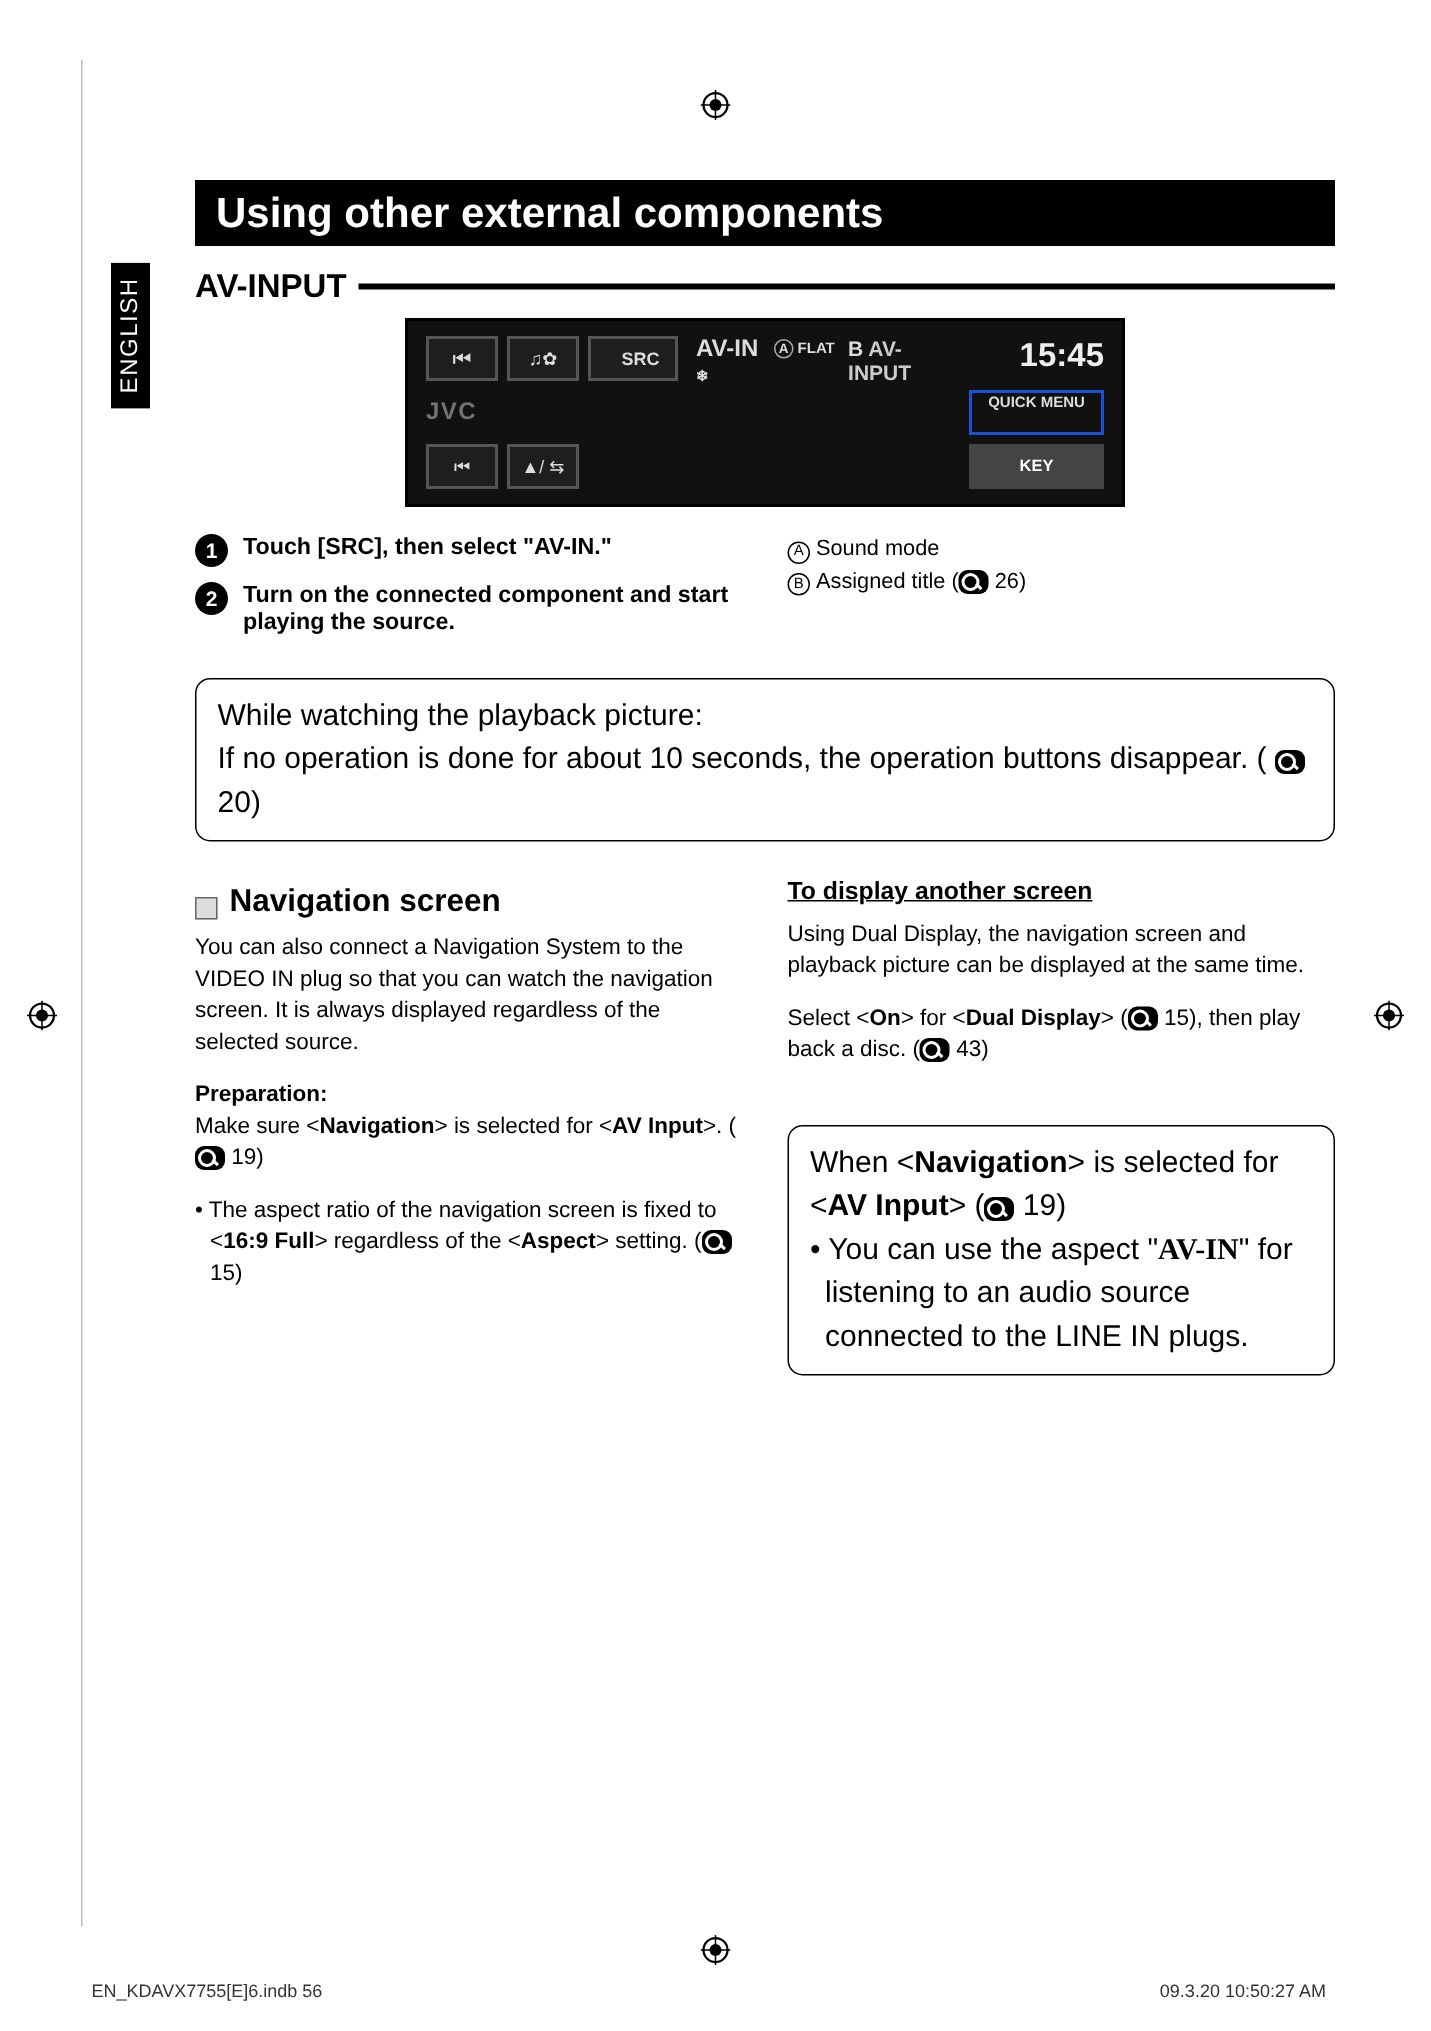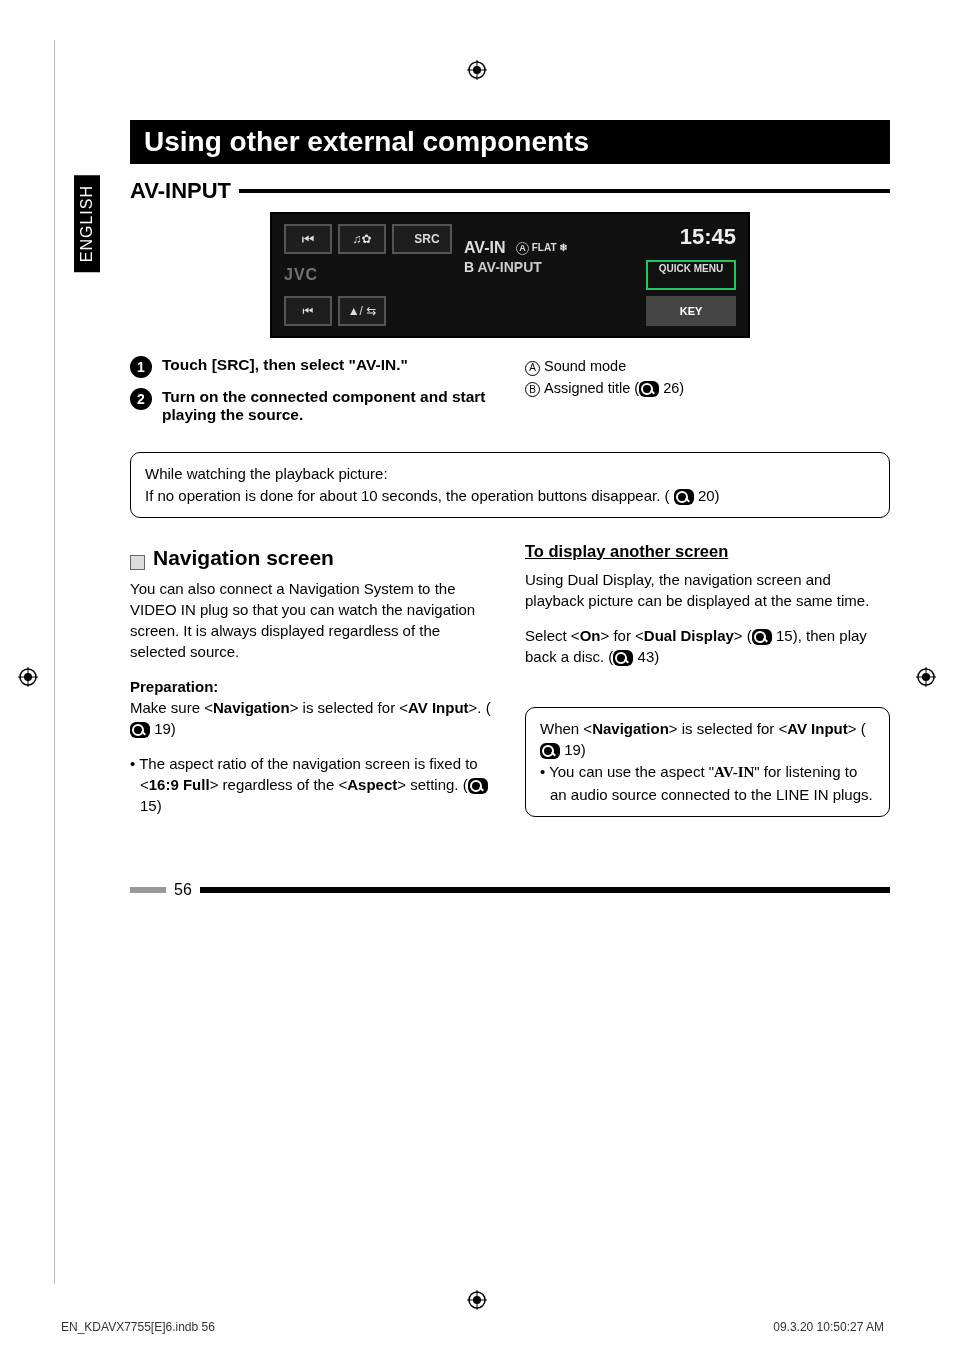--- a/index.html
+++ b/index.html
@@ -78,30 +78,30 @@
     background: #1e1e1e;
     border: 2px solid #555;
     display: flex;
     align-items: center;
     justify-content: center;
     font-size: 12px;
     color: #ddd;
   }
   .logo { grid-column: 1 / 3; grid-row: 2; letter-spacing: 1px; font-weight: 800; font-size: 16px; color:#737373; display:flex; align-items:center; }
   .src { grid-column: 3; grid-row: 1; font-weight: 800; font-size:12px;padding-left:10px; }
-  .mainlabel { grid-column: 4; grid-row: 1 / 3; display:flex; flex-direction:column; justify-content:center; gap:2px; padding-left:6px;}
+  .mainlabel { grid-column: 4; grid-row: 1 / 3; display:flex; flex-direction:row; justify-content:center; gap:2px; padding-left:6px;}
   .mainlabel .l1 { font-size: 16px; font-weight:800; color:#ddd;}
   .mainlabel .l1 .tag { font-size:10px; vertical-align: middle; margin-left:6px;}
   .mainlabel .l1 .tag .circle, .legend .circle {
     display:inline-flex; width:13px; height:13px; border:1px solid #aaa; border-radius:50%;
     align-items:center; justify-content:center; font-size:9px; line-height:1;
   }
   .mainlabel .l2 { font-size: 14px; font-weight:700; color:#ccc;}
   .clock { grid-column: 5; grid-row: 1; font-size: 22px; font-weight:700; color:#eee; text-align:right;}
-  .qm { grid-column: 5; grid-row: 2; border:2px solid #22c55e; text-align:center; font-size:10px; font-weight:800; line-height:1; padding:2px; color:#ddd;}
+  .qm { grid-column: 5; grid-row: 2; border:2px solid #1d4ed8; text-align:center; font-size:10px; font-weight:800; line-height:1; padding:2px; color:#ddd;}
   .key { grid-column: 5; grid-row: 3; background:#444; text-align:center; font-size:11px; font-weight:800; display:flex; align-items:center; justify-content:center;}
   .mute-icon { font-size:14px; }
   .eject-btn { grid-column:2; grid-row:3;}
   .prev2 { grid-column:1; grid-row:3;}
 
   .two-col { display:flex; gap:30px; margin-bottom:18px; }
   .colL { flex:1; }
   .colR { flex:1; }
   .step { display:flex; gap:10px; margin-bottom:10px; }
   .stepnum {
@@ -114,21 +114,21 @@
   .legend .circle { border-color:#000; color:#000; width:15px; height:15px; font-size:10px; margin-right:4px;}
   .pageref {
     display:inline-flex; align-items:center; background:#000; color:#fff;
     border-radius:6px; padding:0 4px 0 2px; font-size:12px; height:16px; vertical-align:-2px;
   }
   .pageref::before { content:""; width:8px; height:8px; border:2px solid #fff; border-radius:50%; margin-right:2px; position:relative;}
   .pageref::after { content:""; width:5px; height:2px; background:#fff; transform:rotate(45deg); margin-left:-5px; margin-top:6px; position:relative;}
 
   .note-box {
     border:1px solid #000; border-radius:10px; padding:10px 14px;
-    font-size:15px; font-stretch: condensed; margin: 6px 0 24px 0; line-height:1.45;
+    font-size:20px; font-stretch: condensed; margin: 6px 0 24px 0; line-height:1.45;
   }
 
   .sub-hd { display:flex; align-items:flex-end; gap:8px; margin:4px 0 8px 0;}
   .sub-hd .box { width:15px; height:15px; background:#ddd; border:1px solid #666;}
   .sub-hd h3 { font-size:21px; font-weight:800; font-stretch:condensed;}
   .body { font-size:15px; font-stretch:condensed; line-height:1.4; margin-bottom:14px;}
 
   .underline-hd { font-size:16.5px; font-weight:800; text-decoration:underline; font-stretch:condensed; margin-bottom:8px;}
 
   .pagenum { position:relative; margin-top:40px; font-size:16px; margin-left:60px; display:flex; align-items:center;}
@@ -274,21 +274,18 @@
             <span>When &lt;</span><b>Navigation</b><span>&gt; is selected for &lt;</span><b>AV Input</b><span>&gt; (</span><span class="pageref"></span> <span>19</span><span>)</span>
           </div>
           <div class="bullet">
             <span>•  You can use the aspect "</span><b style="font-family:serif">AV-IN</b><span>" for listening to an audio source connected to the LINE IN plugs.</span>
           </div>
         </div>
       </div>
     </div>
   </div>
 
-  <div class="pagenum">
-    <span>56</span>
-  </div>
 </div>
 
 <div class="footer">
   <span>EN_KDAVX7755[E]6.indb   56</span>
   <span>09.3.20   10:50:27 AM</span>
 </div>
 
 </body></html>

